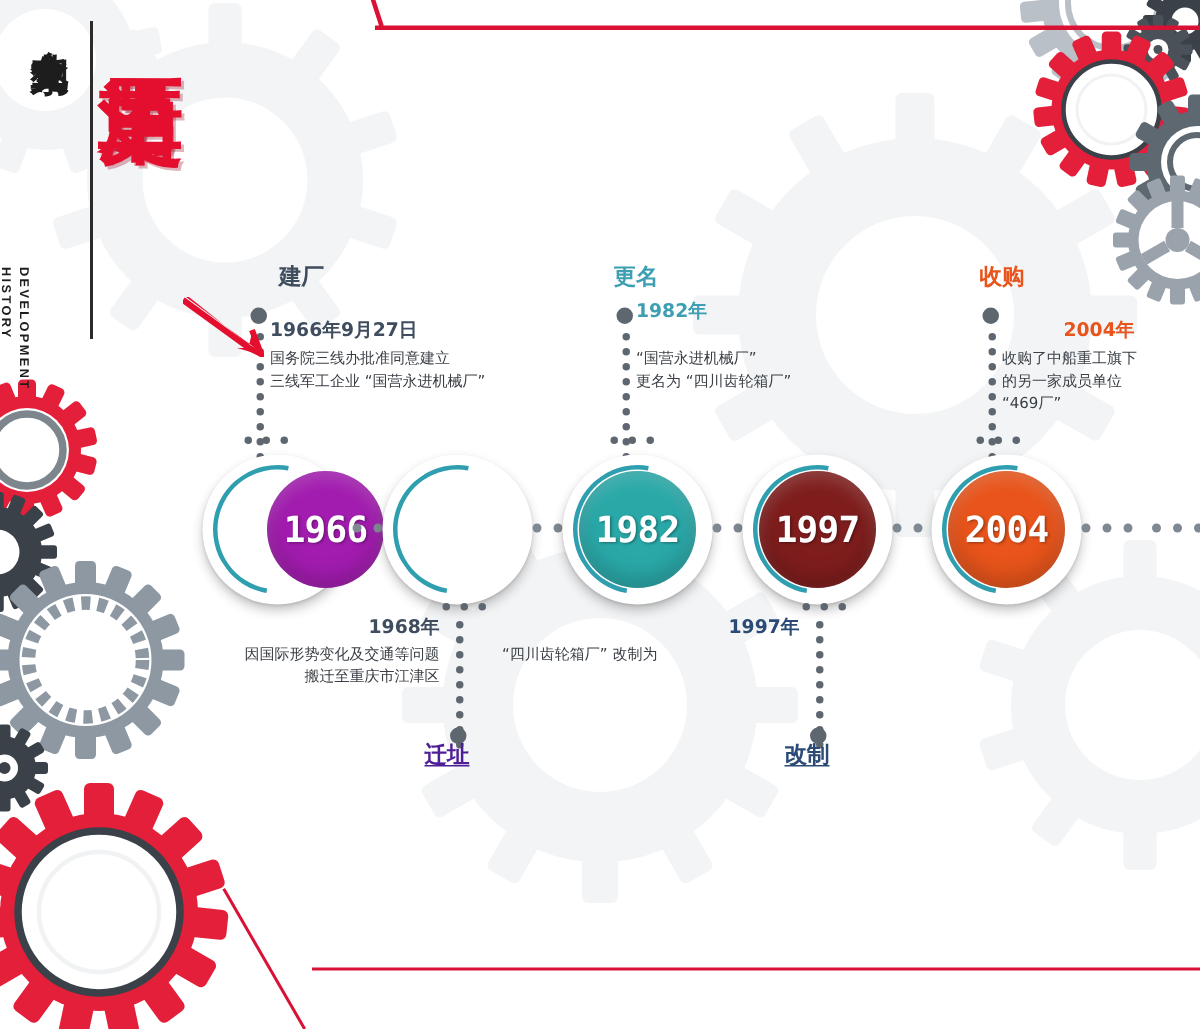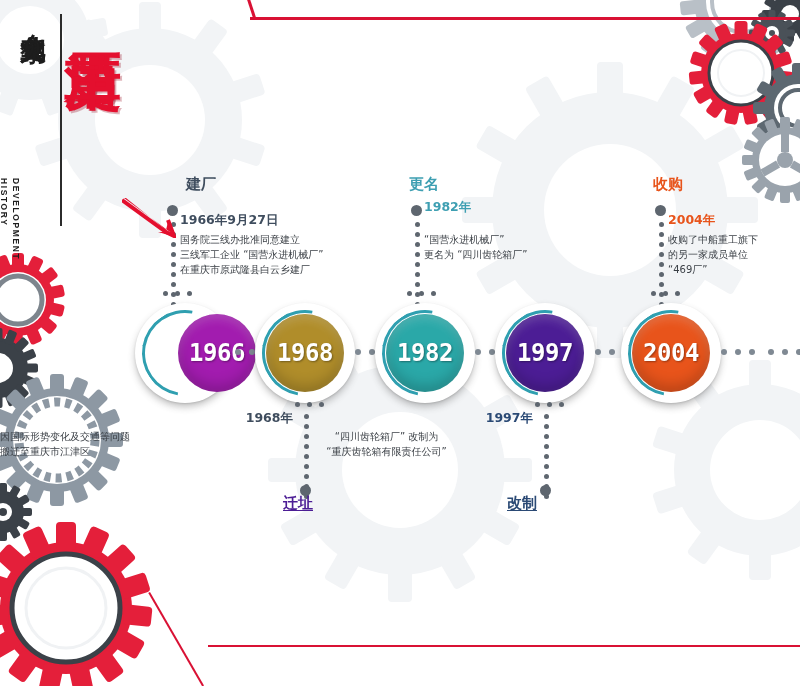--- a/index.html
+++ b/index.html
@@ -501,44 +501,40 @@
         <i></i>
           <i></i>
           <i></i>
       </div>
       <div class="tblock" style="left:180px; top:211px;">
         <div class="yr" style="color:#3f4d5e;">1966年9月27日</div>
       </div>
       <div class="tblock" style="left:180px; top:232px;">
         <div class="bd">国务院三线办批准同意建立</div>
         <div class="bd">三线军工企业 “国营永进机械厂”</div>
-        <div class="bd">在重庆市原武隆县白云乡建厂</div>
       </div>
       <div class="circle-wrap" style="left:135px; top:303px;">
         <div class="circle-outer"></div>
         <div class="circle-arc"></div>
         <div class="circle-inner" style="background:#a21caf;margin-left:32px;">
           <span>1966</span>
         </div>
       </div>
     </div>
 
     <div class="sep" style="left:235px; top:349px;">
       <i></i>
         <i></i>
         <i></i>
     </div>
 
     <div class="node">
       <div class="circle-wrap" style="left:255px; top:303px;">
         <div class="circle-outer"></div>
         <div class="circle-arc"></div>
-        <div class="circle-inner" style="background:#b08d2a;">
-          <span>1968</span>
-        </div>
       </div>
       <div class="hdots" style="left:295px; top:402px;">
         <i></i>
           <i></i>
           <i></i>
       </div>
       <div class="vdots" style="left:303px; top:414px;">
         <i></i>
           <i></i>
           <i></i>
@@ -546,21 +542,21 @@
           <i></i>
           <i></i>
           <i></i>
           <i></i>
           <i></i>
       </div>
       <div style="position:absolute; left:300px; top:485px;" class="bigdot"></div>
       <div class="tblock" style="left:0px; top:409px; width:293px; text-align:right;">
         <div class="yr" style="color:#3f4d5e;padding-left:32px;">1968年</div>
       </div>
-      <div class="tblock" style="left:0px; top:429px; width:293px; ">
+      <div class="tblock" style="left:0px; top:429px; width:293px; text-align:right;padding-left:21px;">
         <div class="bd">因国际形势变化及交通等问题</div>
         <div class="bd">搬迁至重庆市江津区</div>
       </div>
       <div class="tblock" style="left:0px; top:493px; width:313px; text-align:right;">
         <div class="cat cat-u" style="color:#4c1d95; display:inline-block;">迁址</div>
       </div>
     </div>
 
     <div class="sep" style="left:355px; top:349px;">
       <i></i>
@@ -608,21 +604,21 @@
     <div class="sep" style="left:475px; top:349px;">
       <i></i>
         <i></i>
         <i></i>
     </div>
 
     <div class="node">
       <div class="circle-wrap" style="left:495px; top:303px;">
         <div class="circle-outer"></div>
         <div class="circle-arc"></div>
-        <div class="circle-inner" style="background:#4c1d95;">
+        <div class="circle-inner" style="background:#7f1d1d;">
           <span>1997</span>
         </div>
       </div>
       <div class="hdots" style="left:535px; top:402px;">
         <i></i>
           <i></i>
           <i></i>
       </div>
       <div class="vdots" style="left:543px; top:414px;">
         <i></i>
@@ -634,23 +630,22 @@
           <i></i>
           <i></i>
           <i></i>
       </div>
       <div style="position:absolute; left:540px; top:485px;" class="bigdot"></div>
       <div class="tblock" style="left:240px; top:409px; width:293px; text-align:right;">
         <div class="yr" style="color:#2b4a75;">1997年</div>
       </div>
       <div class="tblock" style="left:240px; top:429px; width:293px; text-align:center;">
         <div class="bd">“四川齿轮箱厂” 改制为</div>
-        <div class="bd">“重庆齿轮箱有限责任公司”</div>
-      </div>
-      <div class="tblock" style="left:224px; top:493px; width:313px; text-align:right;">
+      </div>
+      <div class="tblock" style="left:240px; top:493px; width:313px; text-align:right;">
         <div class="cat cat-u" style="color:#2b4a75; display:inline-block;">改制</div>
       </div>
     </div>
 
     <div class="sep" style="left:595px; top:349px;">
       <i></i>
         <i></i>
         <i></i>
     </div>
 
@@ -669,21 +664,21 @@
           <i></i>
           <i></i>
           <i></i>
       </div>
       <div class="hdots" style="left:651px; top:291px;">
         <i></i>
           <i></i>
           <i></i>
       </div>
       <div class="tblock" style="left:668px; top:211px;">
-        <div class="yr" style="color:#e8541b;">2004年</div>
+        <div class="yr" style="color:#e8541b;margin-left:41px;">2004年</div>
       </div>
       <div class="tblock" style="left:668px; top:232px;">
         <div class="bd">收购了中船重工旗下</div>
         <div class="bd">的另一家成员单位</div>
         <div class="bd"> “469厂”</div>
       </div>
       <div class="circle-wrap" style="left:621px; top:303px;">
         <div class="circle-outer"></div>
         <div class="circle-arc"></div>
         <div class="circle-inner" style="background:#e8541b;">

